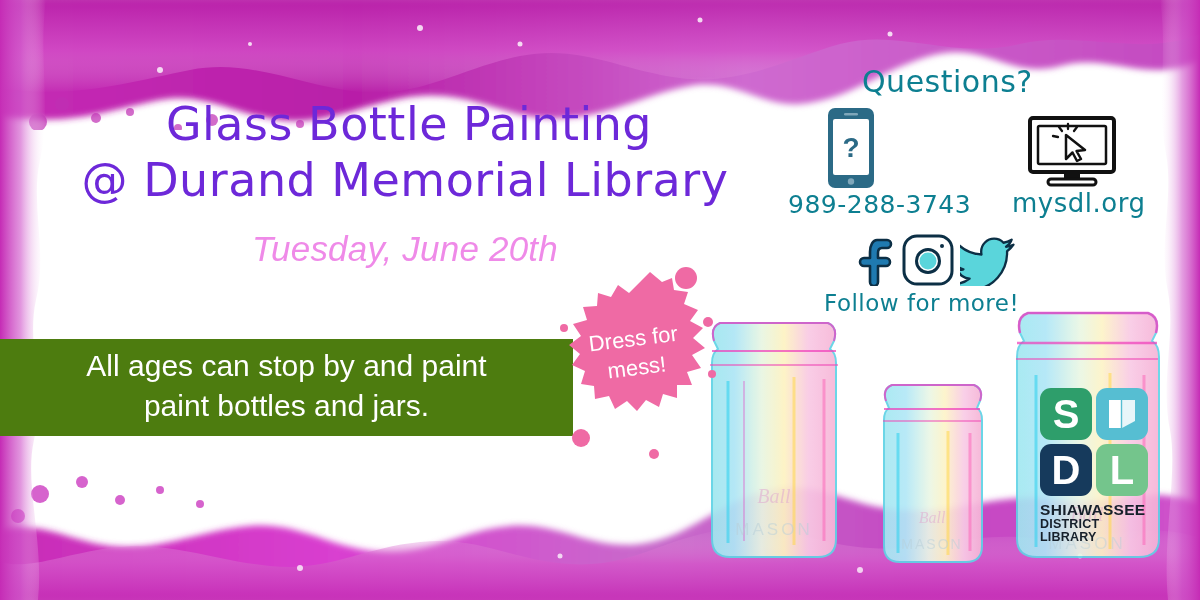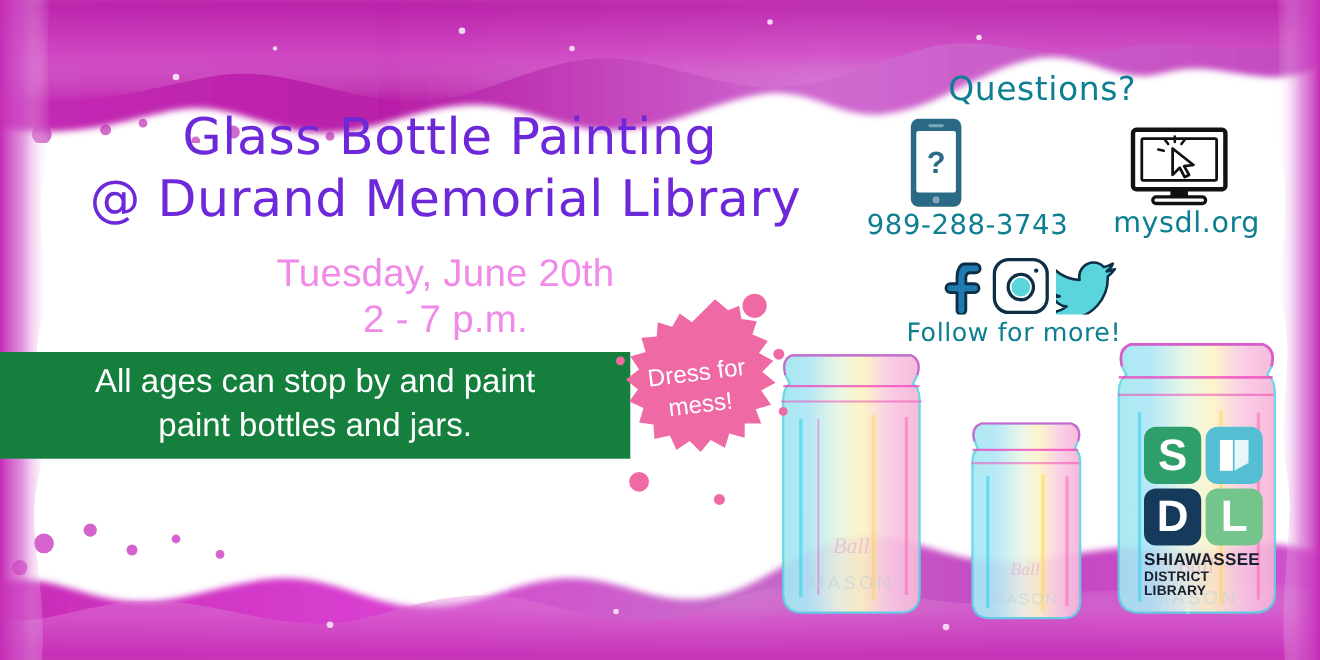--- a/index.html
+++ b/index.html
@@ -21,34 +21,34 @@
     color:#6d28d9;
     font-size:46px;
     line-height:56px;
     font-weight:400;
     letter-spacing:.5px;
     white-space:nowrap;
   }
   .ttl-1{text-align:center;padding-left:8px;}
   .ttl-2{text-align:center;}
 
-  .date-block{position:absolute;left:60px;top:228px;width:690px;text-align:center;}
+  .date-block{position:absolute;left:60px;top:228px;width:690px;text-align:center;font-style:italic;}
   .date-line{
     font-family:"Liberation Sans",sans-serif;
     color:#ef8ae8;
     font-size:35px;
     line-height:42px;
     font-weight:400;
     letter-spacing:.2px;
   }
 
   
   .banner{
-    position:absolute;left:0;top:320px;width:573px;height:97px;
-    background:#15803d;
+    position:absolute;left:0;top:339px;width:573px;height:97px;
+    background:#4d7c0f;
     display:flex;align-items:center;justify-content:center;
     box-sizing:border-box;padding:4px 28px 8px 28px;
   }
   .banner-text{
     color:#ffffff;font-size:30px;line-height:40px;text-align:center;
     font-family:"Liberation Sans",sans-serif;font-weight:400;
   }
 
   
   .splat{position:absolute;left:546px;top:262px;width:190px;height:200px;}
@@ -298,21 +298,20 @@
     </svg>
   </div>
 
   <div class="title-block">
     <div class="ttl ttl-1">Glass Bottle Painting</div>
     <div class="ttl ttl-2">@ Durand Memorial Library</div>
   </div>
 
   <div class="date-block">
     <div class="date-line">Tuesday, June 20th</div>
-    <div class="date-line">2 - 7 p.m.</div>
   </div>
 
   <div class="banner">
     <div>
       <div class="banner-text">All ages can stop by and paint</div>
       <div class="banner-text">paint bottles and jars.</div>
     </div>
   </div>
 
   <div class="splat">

